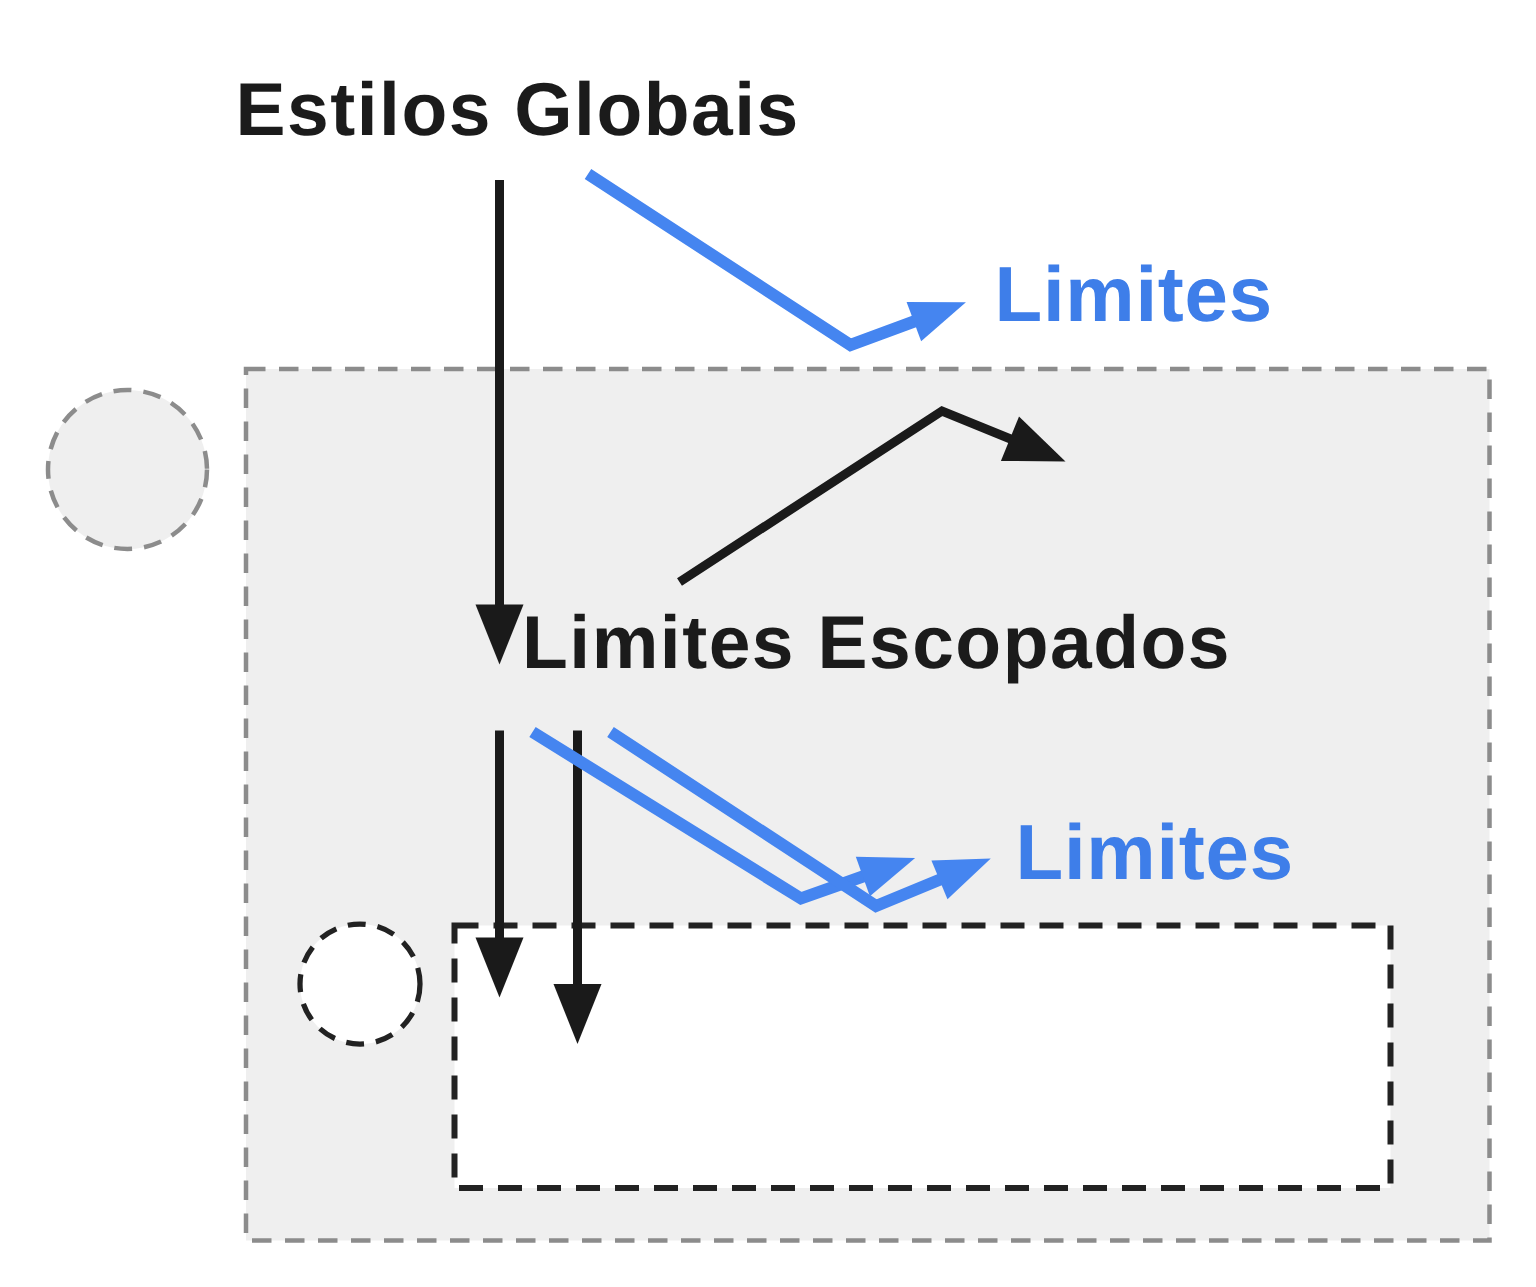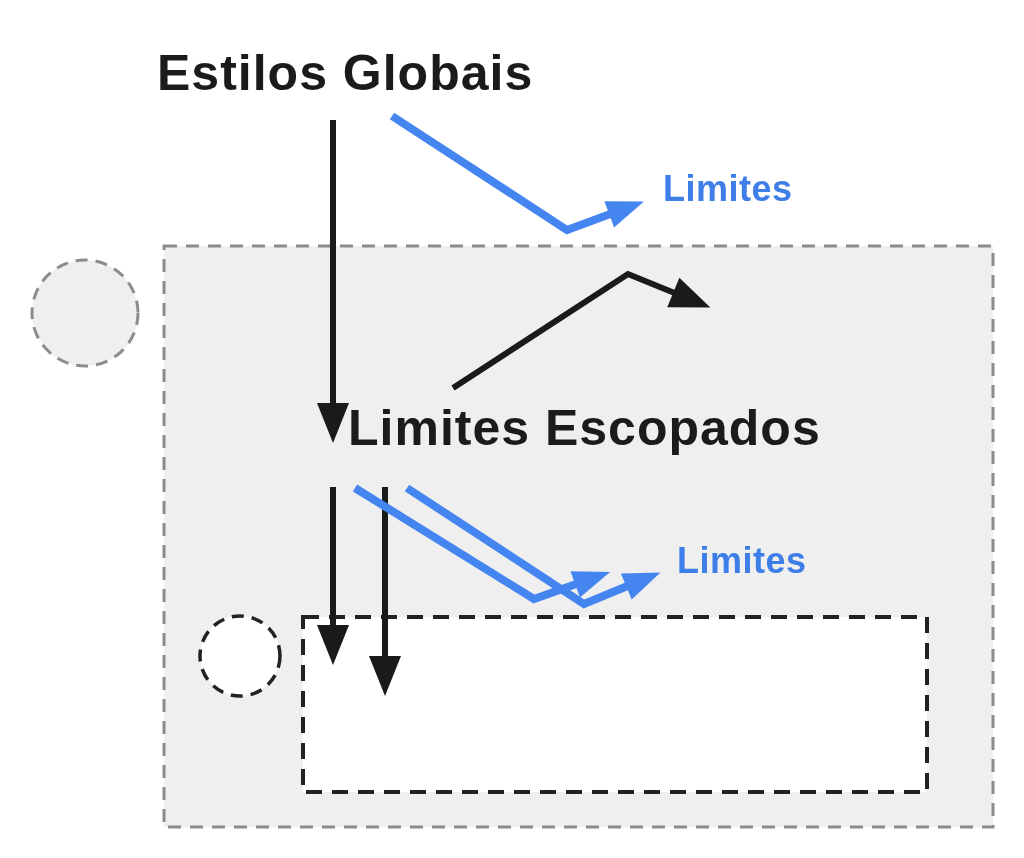--- a/index.html
+++ b/index.html
@@ -26,21 +26,21 @@
     font-weight: bold;
     line-height: 1;
     user-select: none;
   }
   .label.title {
     font-size: 50px;
     letter-spacing: 1px;
     color: #1b1b1b;
   }
   .label.limit {
-    font-size: 36px;
+    font-size: 52px;
     letter-spacing: 0.5px;
     color: #3e7ee9;
   }
   .label.title-global  { left: 157px; top: 48px;  }
   .label.title-scoped  { left: 348px; top: 403px; }
   .label.limit-top     { left: 663px; top: 171px; }
   .label.limit-bottom  { left: 677px; top: 543px; }
 </style>
 </head>
 <body>

